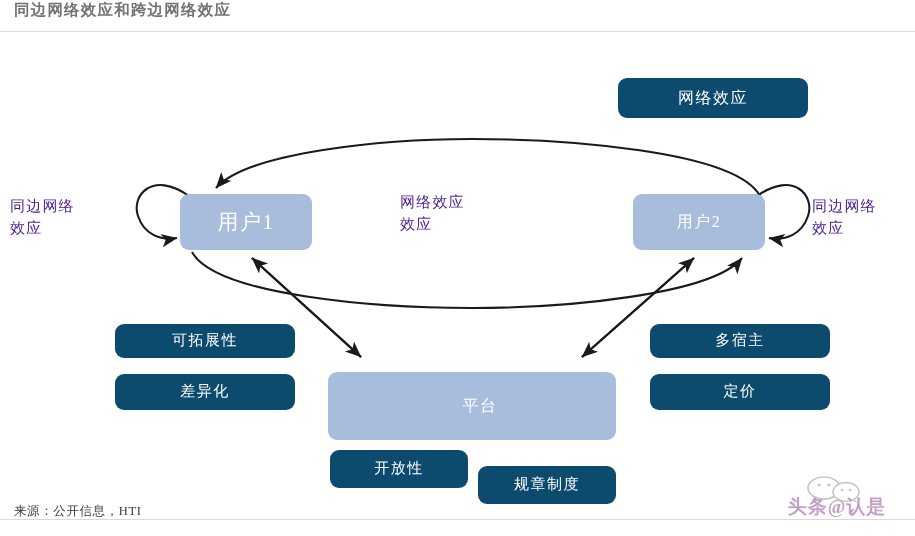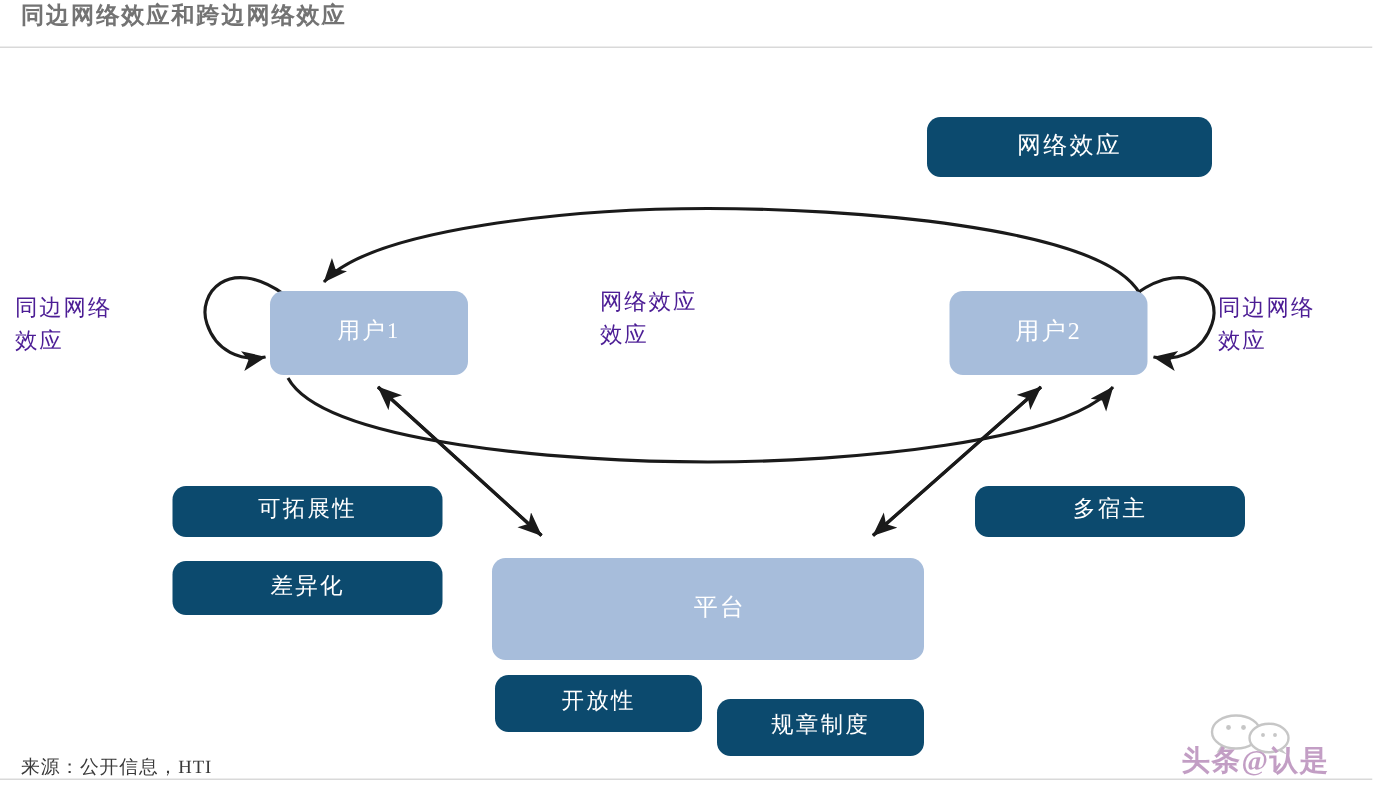--- a/index.html
+++ b/index.html
@@ -61,21 +61,21 @@
     background: #a7bddb;
   }
 
   
   #node-network-effect {
     left: 618px; top: 78px; width: 190px; height: 40px;
     font-size: 16px;
   }
   #node-user1 {
     left: 180px; top: 194px; width: 132px; height: 56px;
-    font-size: 15px;
+    font-size: 21px;
   }
   #node-user2 {
     left: 633px; top: 194px; width: 132px; height: 56px;
     font-size: 16px;
   }
   #node-scalability {
     left: 115px; top: 324px; width: 180px; height: 34px;
     font-size: 15px;
   }
   #node-differentiation {
@@ -216,20 +216,21 @@
   <div class="node light" id="node-user1">用户1</div>
 
   <div class="node light" id="node-user2">用户2</div>
 
   <div class="node dark" id="node-scalability">可拓展性</div>
 
   <div class="node dark" id="node-differentiation">差异化</div>
 
   <div class="node dark" id="node-multihoming">多宿主</div>
 
+  <div class="node dark" id="node-pricing">定价</div>
 
   <div class="node light" id="node-platform">平台</div>
 
   <div class="node dark" id="node-openness">开放性</div>
 
   <div class="node dark" id="node-rules">规章制度</div>
 
   <div class="free-label" id="label-left-same-side">同边网络
 效应</div>
 

